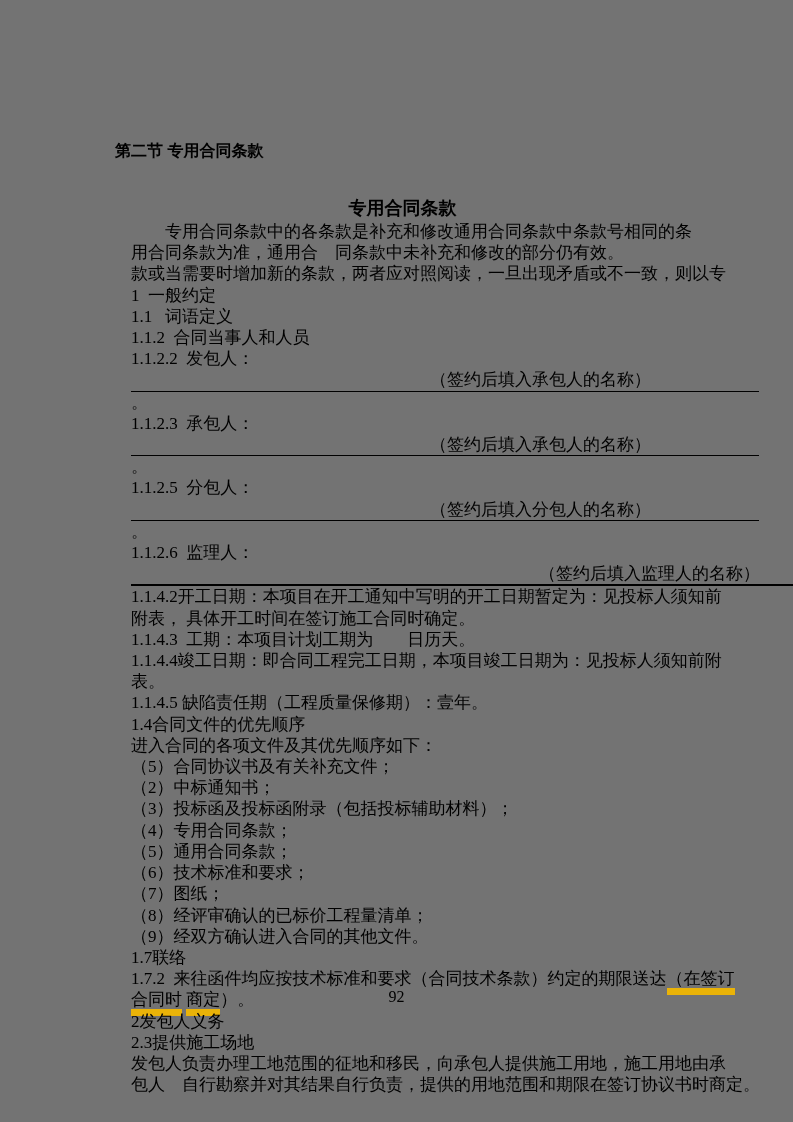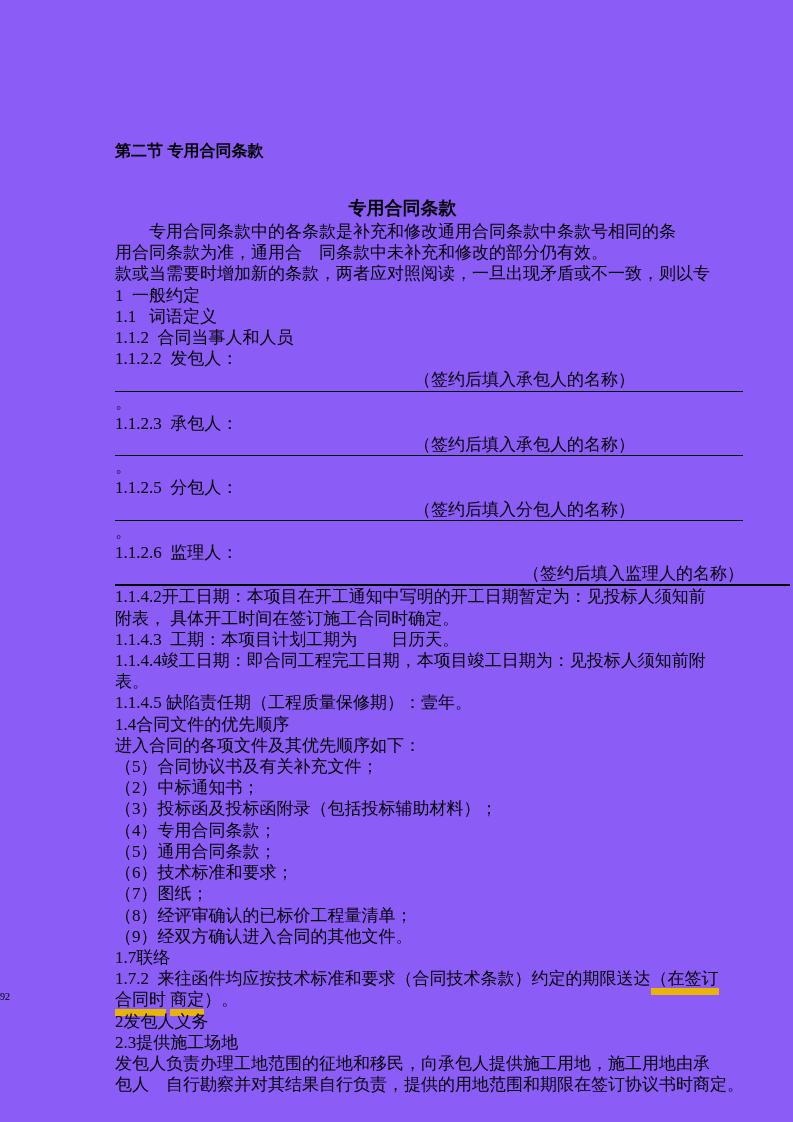--- a/index.html
+++ b/index.html
@@ -1,20 +1,20 @@
 <!DOCTYPE html>
 <html><head>
 <meta charset="utf-8">
 <style>
   html, body { margin: 0; padding: 0; background: #ffffff; }
   .page {
     position: relative;
     width: 793px;
     height: 1122px;
-    background: #8b5cf6;
+    background: #737373;
     color: #000000;
     overflow: hidden;
   }
   .content {
     position: absolute;
     left: 115px;
     top: 141px;
     width: 575px;
   }
   .section-heading {
@@ -32,20 +32,21 @@
     line-height: 22px;
     text-align: center;
     white-space: pre;
     margin-bottom: 2px;
   }
   .line {
     font-family: "Liberation Serif", serif;
     font-size: 17px;
     line-height: 21.2px;
     white-space: pre;
+    margin-left: 16px;
   }
   .blank-row {
     display: flex;
     width: 628px;
     flex-direction: column;
   }
   .blank-row .blank-label { flex: 0 0 auto; }
   .blank-row .blank-fill {
     flex: 1 1 auto;
     border-bottom: 1px solid #000000;
@@ -60,22 +61,23 @@
     padding-right: 46px;
   }
   .u {
     border-bottom: 7px solid #eab308;
   }
   .page-number {
     position: absolute;
     top: 988px;
     left: 0;
     width: 100%;
+    text-align: center;
     font-family: "Liberation Serif", serif;
-    font-size: 10px;
+    font-size: 16px;
     line-height: 17px;
   }
 </style>
 </head>
 <body>
 
 <div class="page">
   <div class="content">
 
     <div class="section-heading">第二节 专用合同条款</div>

